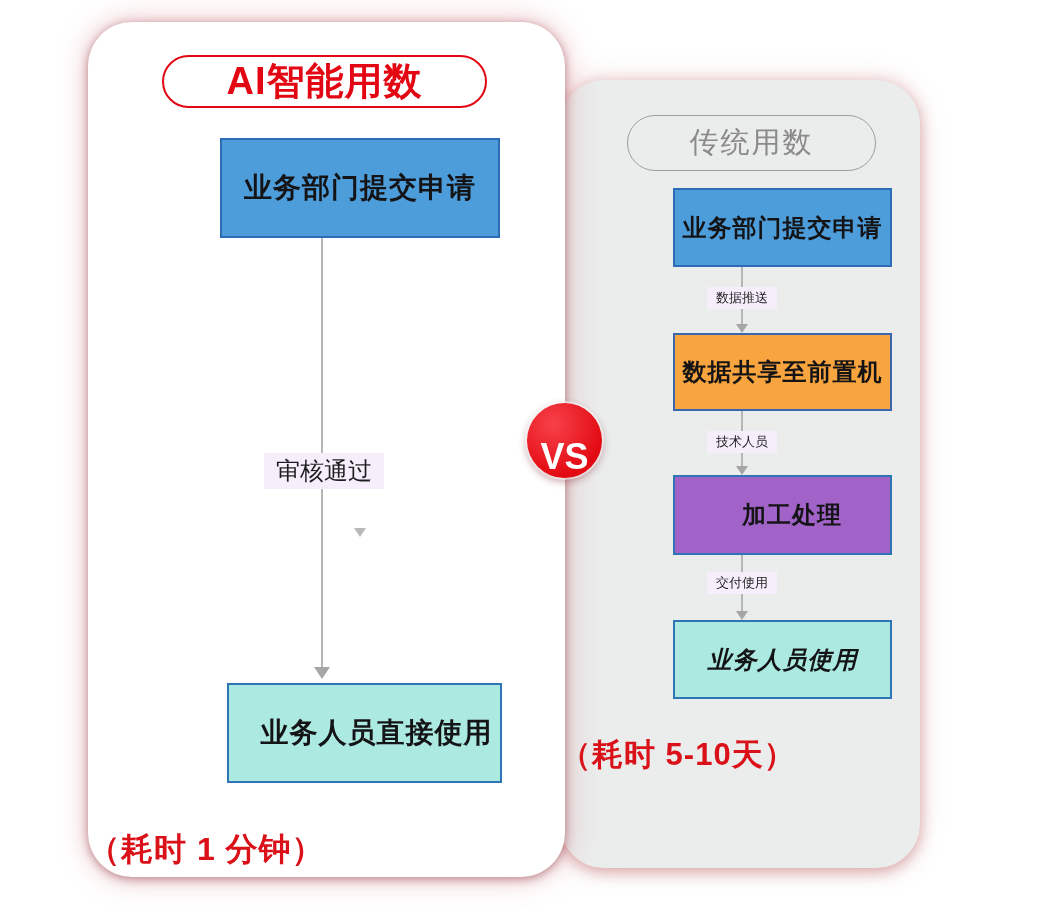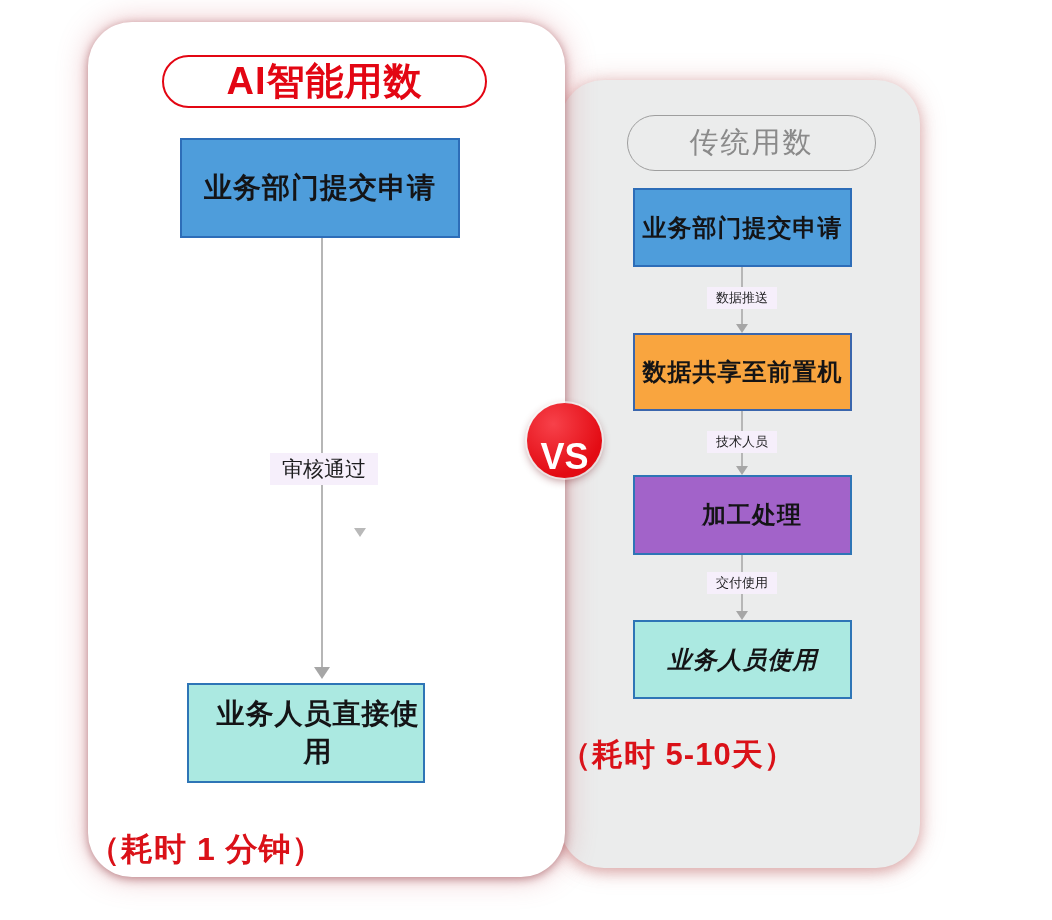--- a/index.html
+++ b/index.html
@@ -43,28 +43,28 @@
   }
   .pill-right {
     left: 67px; top: 35px; width: 249px; height: 56px;
     border: 1.5px solid #9e9e9e;
     color: #8a8a8a; font-size: 29px; font-weight: 500; letter-spacing: 2px;
   }
 
   
   .node {
     position: absolute; display: flex; align-items: center; justify-content: center;
-    border: 2px solid #2e75b6; color: #141416; text-align: center;
+    border: 2px solid #2e75b6; color: #141416; text-align: left; margin-left: 40px;
   }
   .node-lg { font-size: 28px; font-weight: 600; letter-spacing: 1px; }
   .node-sm { font-size: 24px; font-weight: 600; letter-spacing: 1px; }
 
   
   .l-step-0 { left: 92px;  top: 116px; width: 280px; height: 100px; }
-  .l-step-1 { left: 99px;  top: 661px; width: 238px; height: 100px; padding-left: 24px; }
+  .l-step-1 { left: 99px;  top: 661px; width: 275px; height: 100px; padding-left: 24px; }
 
   
   .r-step-0 { left: 73px; top: 108px; width: 219px; height: 79px; }
   .r-step-1 { left: 73px; top: 253px; width: 219px; height: 78px; }
   .r-step-2 { left: 73px; top: 395px; width: 219px; height: 80px; }
   .r-step-3 { left: 73px; top: 540px; width: 219px; height: 79px; }
 
   
   .vline { position: absolute; width: 2px; background: #b6b6b6; }
   .arrowhead {
@@ -80,21 +80,21 @@
   .marker-tri {
     position: absolute; width: 0; height: 0;
     border-left: 6px solid transparent; border-right: 6px solid transparent;
     border-top: 9px solid #b9b9b9;
   }
 
   .connector-label {
     position: absolute; transform: translateX(-50%);
     background: #f6effb; color: #1d1d1f; white-space: nowrap;
   }
-  .cl-left  { left: 236px; top: 431px; padding: 2px 12px; font-size: 21px; font-weight: 500; }
+  .cl-left  { left: 236px; top: 431px; padding: 2px 12px; font-size: 24px; font-weight: 500; }
   .cl-right { left: 182px; padding: 2px 9px; font-size: 13px; font-weight: 500; }
 
   
   .duration {
     position: absolute; left: 0; width: 100%; 
     color: #da1118; font-weight: 700;
   }
   .duration-left  { top: 806px; font-size: 32px; letter-spacing: 1px; }
   .duration-right { top: 654px; font-size: 31px; letter-spacing: 1px; }
 

